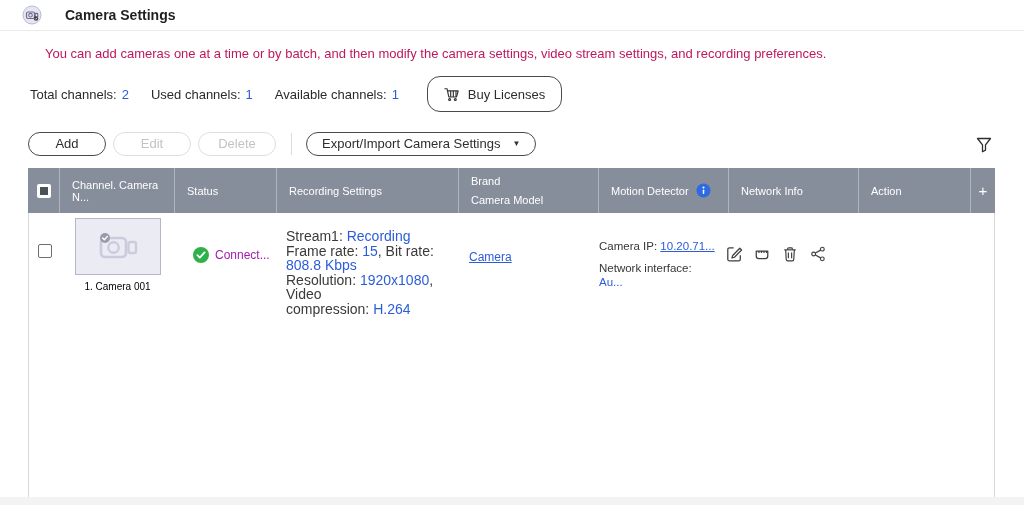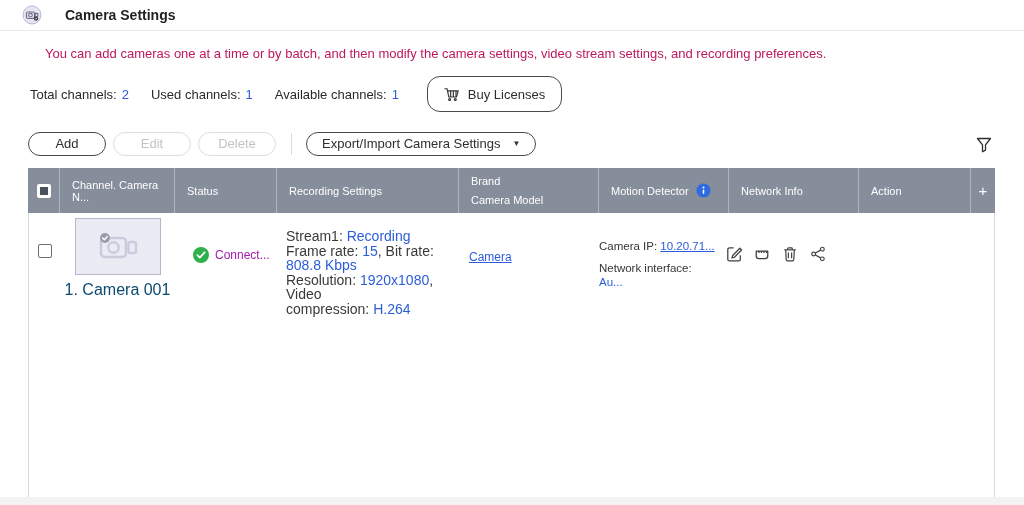--- a/index.html
+++ b/index.html
@@ -49,21 +49,21 @@
   .hdr-cb .inner { width:8px; height:8px; background:#4c5259; }
   .info-badge { width:15px; height:15px; margin-left:7px; flex:none; cursor:pointer; }
 
   .tbody { min-height:299px; border:1px solid #d7d7d7; border-top:none; background:#fff; }
   .trow { display:flex; font-size:12px; color:#363636; }
   .td { flex:none; }
   .cell-cb { width:31px; display:flex; justify-content:center; padding-top:31px; }
   .row-cb { width:14px; height:14px; border:1.5px solid #6e6e6e; border-radius:2px; background:#fff; cursor:pointer; }
   .cell-ch { width:115px; display:flex; flex-direction:column; align-items:center; padding-top:5px; }
   .thumb { width:86px; height:57px; background:#ebebf4; border:1px solid #b6b6ca; display:flex; align-items:center; justify-content:center; cursor:pointer; }
-  .ch-label { margin-top:6px; font-size:16px; color:#0c4a6e; }
+  .ch-label { margin-top:6px; font-size:10px; color:#000000; }
   .cell-st { width:102px; display:flex; align-items:flex-start; gap:6px; padding:34px 0 0 18px; }
   .status-text { color:#a21caf; font-size:12px; margin-top:1px; }
   .cell-rec { width:182px; padding:16px 6px 0 9px; font-size:14px; line-height:14.6px; color:#3a3a3a; }
   .v { color:#2b5cd9; }
   .cell-br { width:140px; padding:27px 0 0 10px; }
   .cell-br .model { margin-top:9px; }
   .cell-mo { width:130px; padding:37px 0 0 10px; }
   a.blue-link { color:#2b5cd9; text-decoration:underline; cursor:pointer;text-align:right; }
   .cell-ne { width:130px; padding:26px 4px 0 10px; font-size:11.5px; line-height:14px; }
   .cell-ne .line2 { margin-top:8px; }

